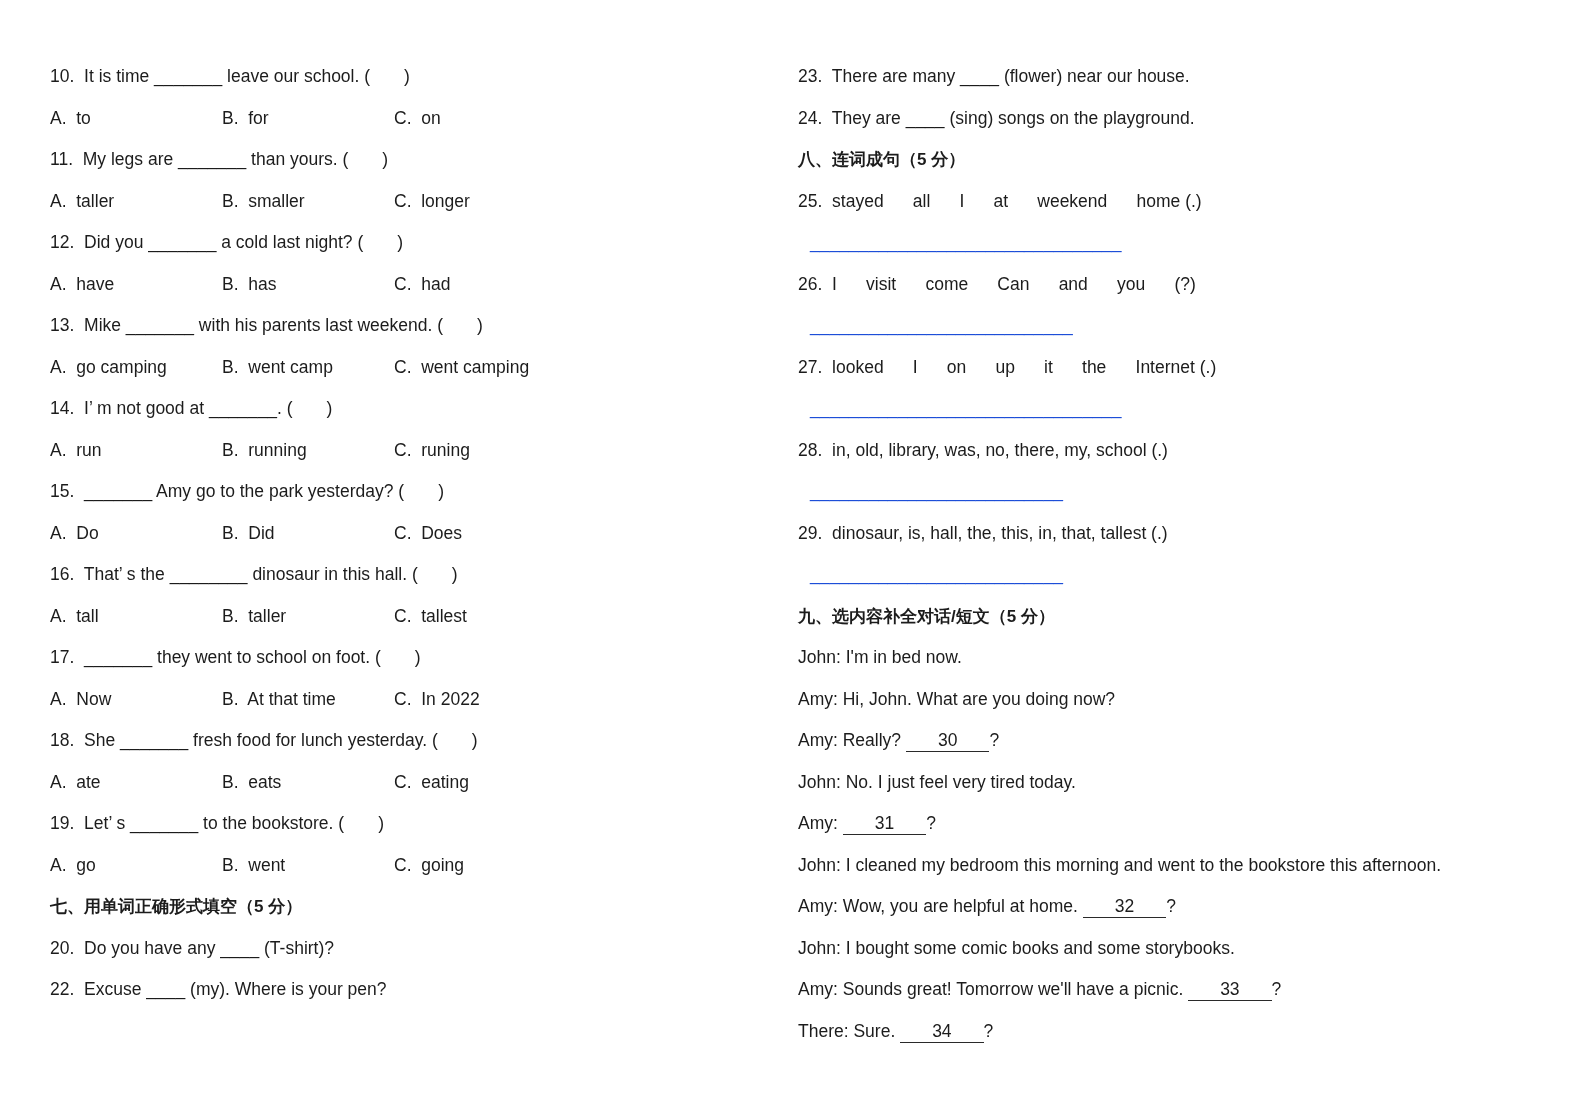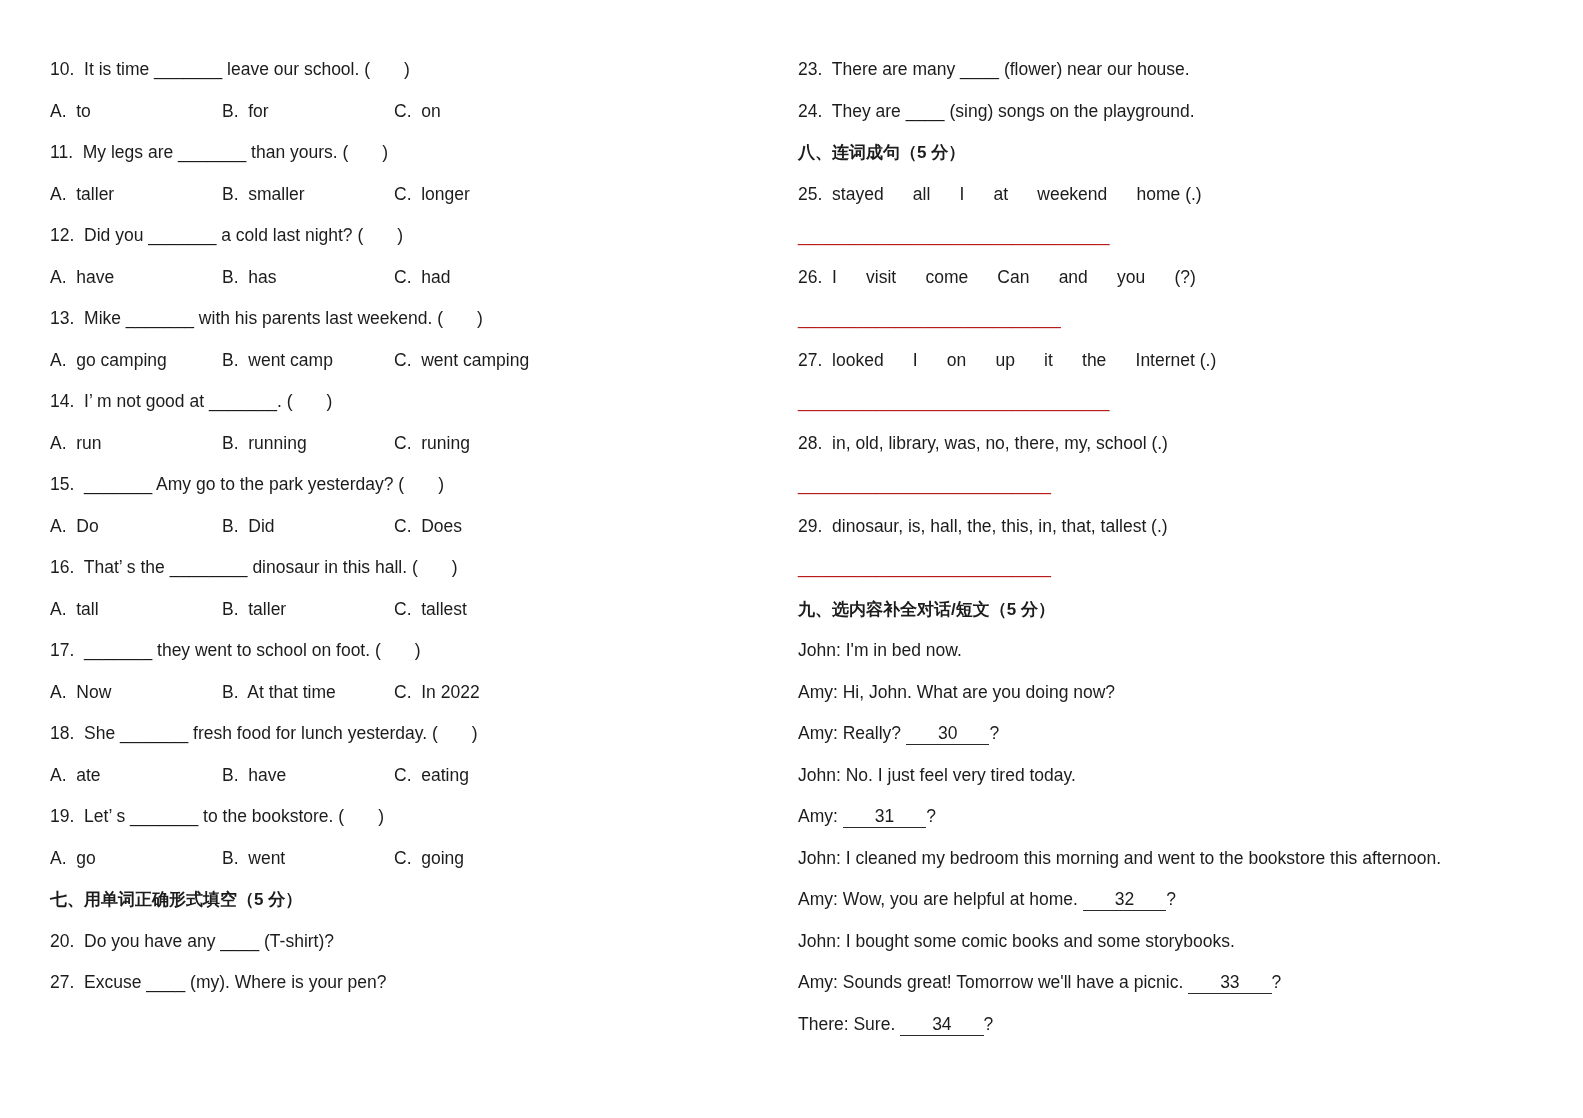--- a/index.html
+++ b/index.html
@@ -6,39 +6,39 @@
   html, body { background: #ffffff; }
   body {
     width: 1583px; height: 1118px;
     position: relative;
     font-family: "Liberation Sans", sans-serif;
     font-size: 17.5px;
     color: #1c1c1c;
     overflow: hidden;
   }
   .page { position: absolute; inset: 0; background: #ffffff; }
-  .col { position: absolute; top: 49px; }
+  .col { position: absolute; top: 56px; }
   .col-left  { left: 50px;  width: 720px; }
   .col-right { left: 798px; width: 770px; }
   .row {
     height: 41.5px;
     line-height: 41.5px;
     white-space: pre-wrap;
     position: relative;
   }
   .row.header {
     font-weight: 700;
     font-size: 17px;
     font-family: "Liberation Sans", sans-serif;
   }
   .opts .opt { position: absolute; top: 0; white-space: pre; }
   .opt.a { left: 0; }
   .opt.b { left: 172px; }
   .opt.c { left: 344px; }
-  .answer-line { letter-spacing: 0; color: #b91c1c; }
+  .answer-line { letter-spacing: 0; color: #1d4ed8; margin-left: 12px; }
   .numblank {
     display: inline-block;
     border-bottom: 1.6px solid #2a2a2a;
     padding: 0 32px;
     line-height: 22px;
     text-align: left;
   }
 </style>
 </head>
 <body>
@@ -99,35 +99,35 @@
     <div class="row">17.  _______ they went to school on foot. (       )</div>
     <div class="row opts">
       <span class="opt a">A.  Now</span>
       <span class="opt b">B.  At that time</span>
       <span class="opt c">C.  In 2022</span>
     </div>
 
     <div class="row">18.  She _______ fresh food for lunch yesterday. (       )</div>
     <div class="row opts">
       <span class="opt a">A.  ate</span>
-      <span class="opt b">B.  have</span>
+      <span class="opt b">B.  eats</span>
       <span class="opt c">C.  eating</span>
     </div>
 
     <div class="row">19.  Let’ s _______ to the bookstore. (       )</div>
     <div class="row opts">
       <span class="opt a">A.  go</span>
       <span class="opt b">B.  went</span>
       <span class="opt c">C.  going</span>
     </div>
 
     <div class="row header">七、用单词正确形式填空（5 分）</div>
 
     <div class="row">20.  Do you have any ____ (T-shirt)?</div>
-    <div class="row">27.  Excuse ____ (my). Where is your pen?</div>
+    <div class="row">22.  Excuse ____ (my). Where is your pen?</div>
 
   </div>
 
   <div class="col col-right">
 
     <div class="row">23.  There are many ____ (flower) near our house.</div>
     <div class="row">24.  They are ____ (sing) songs on the playground.</div>
 
     <div class="row header">八、连词成句（5 分）</div>
 

